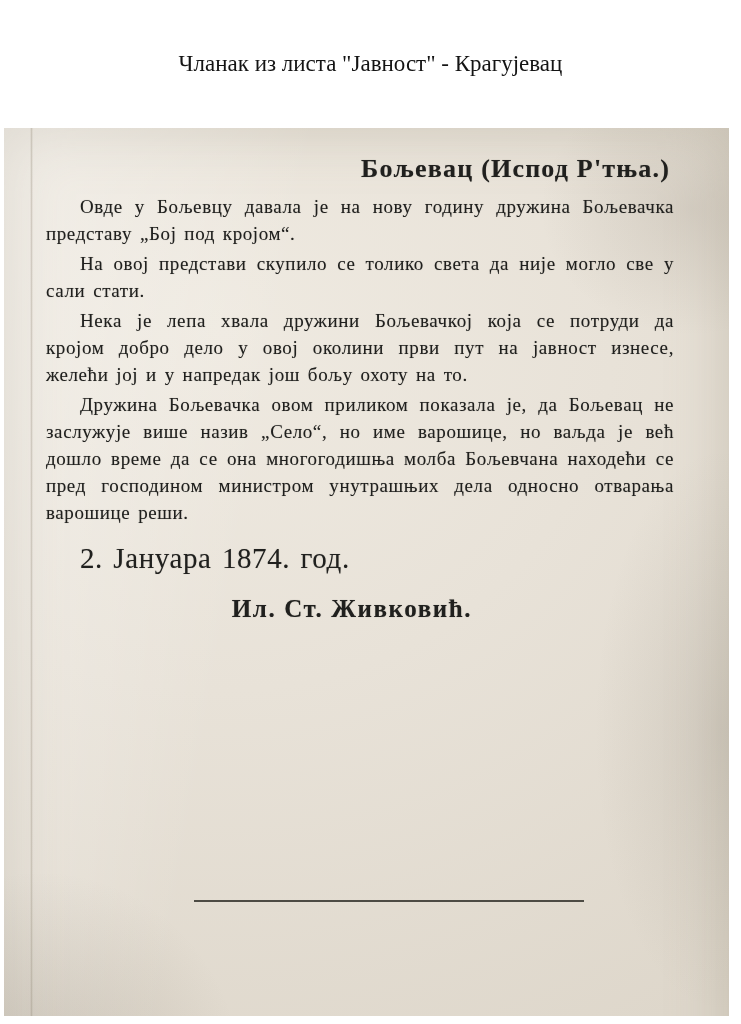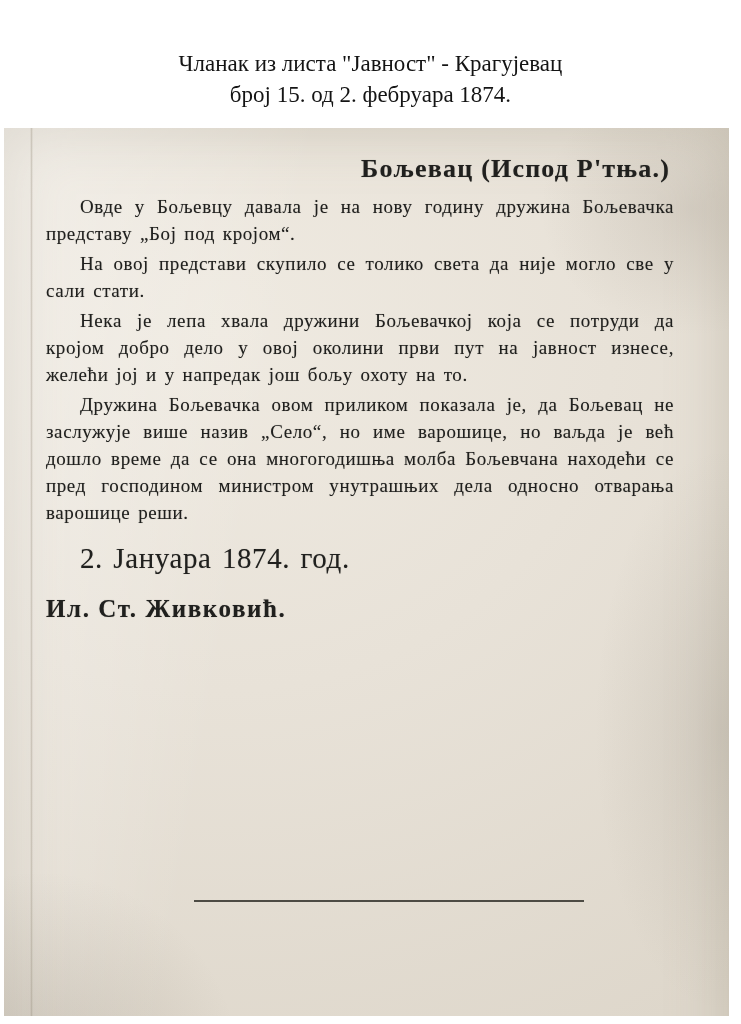--- a/index.html
+++ b/index.html
@@ -128,21 +128,21 @@
     text-indent: 92px;
     letter-spacing: 0.6px;
     word-spacing: 2.5px;
     text-shadow: 0 0 1px rgba(40,40,35,0.3);
   }
   .signature {
     font-family: "Liberation Serif", serif;
     font-size: 25px;
     font-weight: 700;
     letter-spacing: 1.6px;
-    text-align: left;
+    text-align: center;
     margin: 16px 16px 0 0;
     text-shadow: 0 0 1px rgba(40,40,35,0.35);
   }
 
   .rule {
     position: absolute;
     left: 190px;
     top: 772px;
     width: 390px;
     height: 0;
@@ -159,21 +159,20 @@
     background: #ffffff;
   }
 </style>
 </head>
 <body>
 
 <div class="page">
 
   <div class="caption">
     <div class="caption-line">Чланак из листа "Јавност" - Крагујевац</div>
-    <div class="caption-line">број 15. од 2. фебруара 1874.</div>
   </div>
 
   <div class="scan">
     <div class="fold"></div>
 
     <div class="article">
       <h1 class="headline">Бољевац (Испод Р'тња.)</h1>
 
       <p class="para">Овде у Бољевцу давала је на нову годину дружина Бољевачка представу „Бој под кројом“.</p>
       <p class="para">На овој представи скупило се толико света да није могло све у сали стати.</p>

